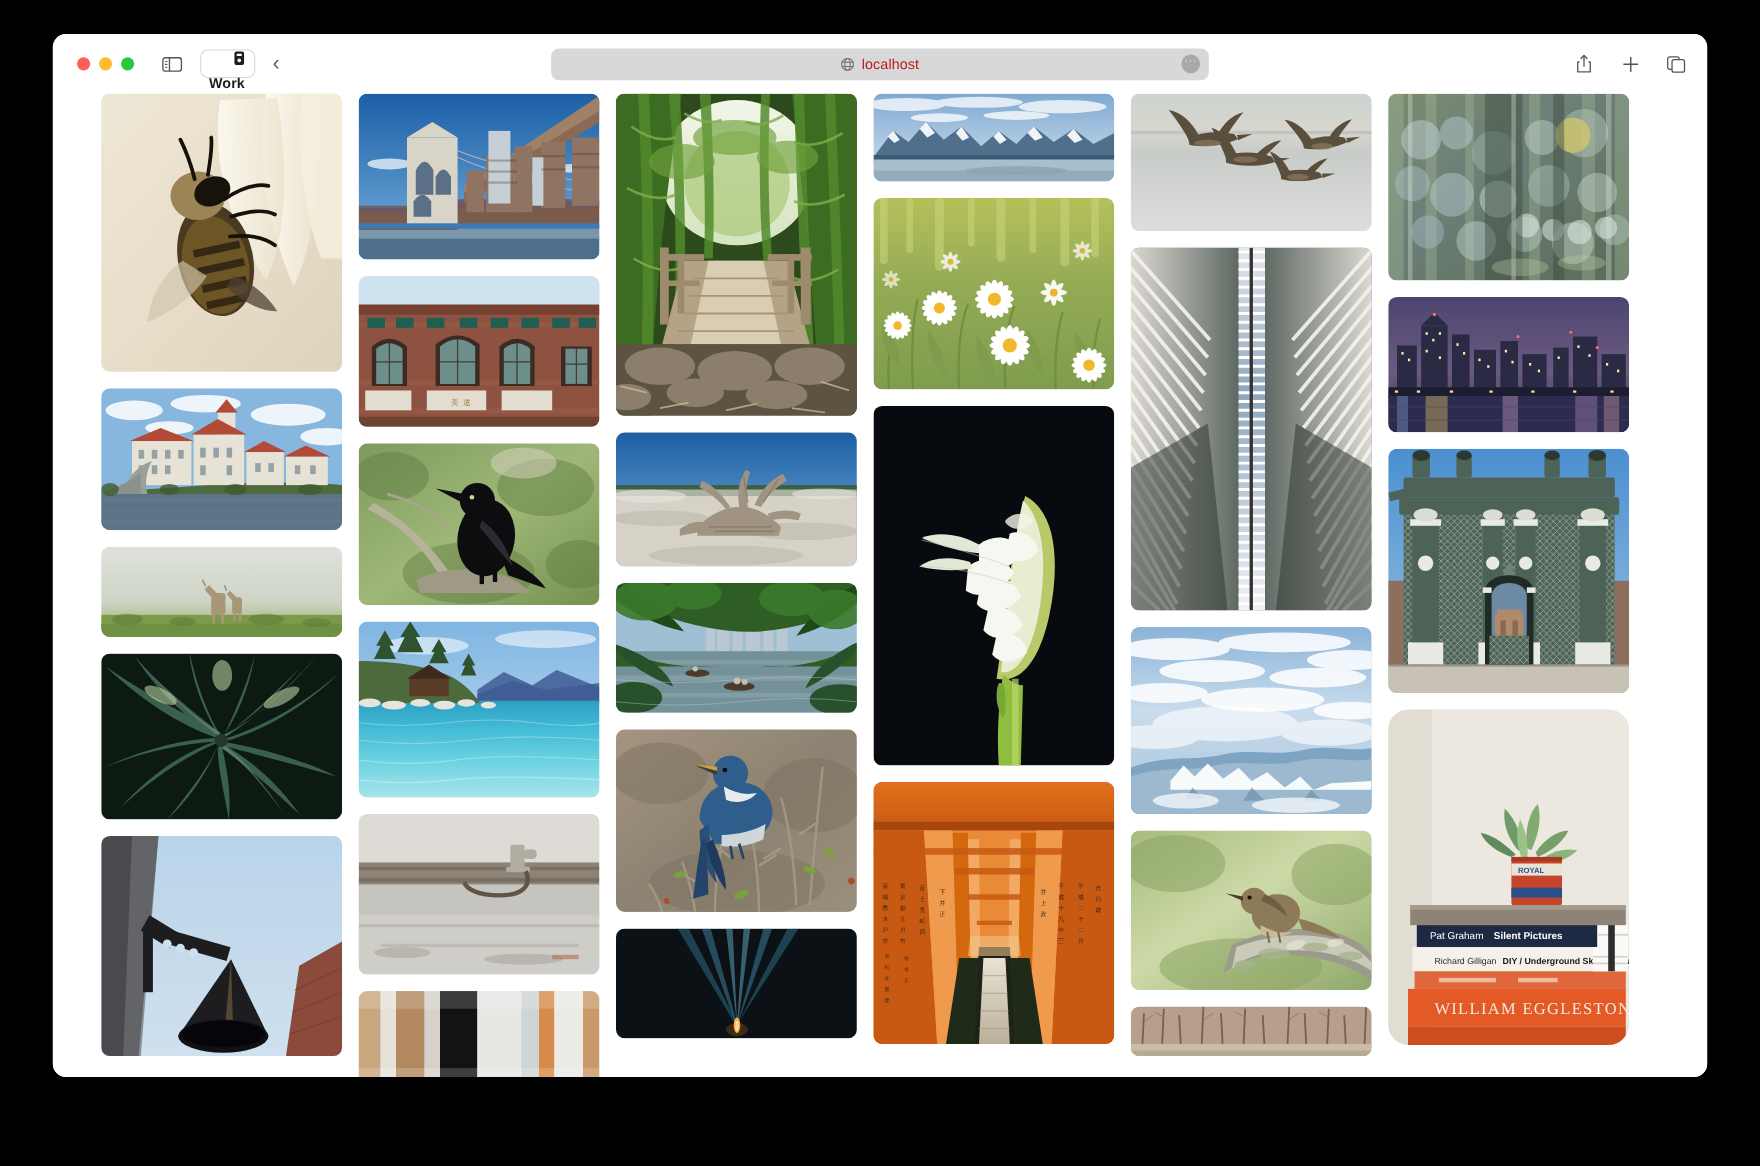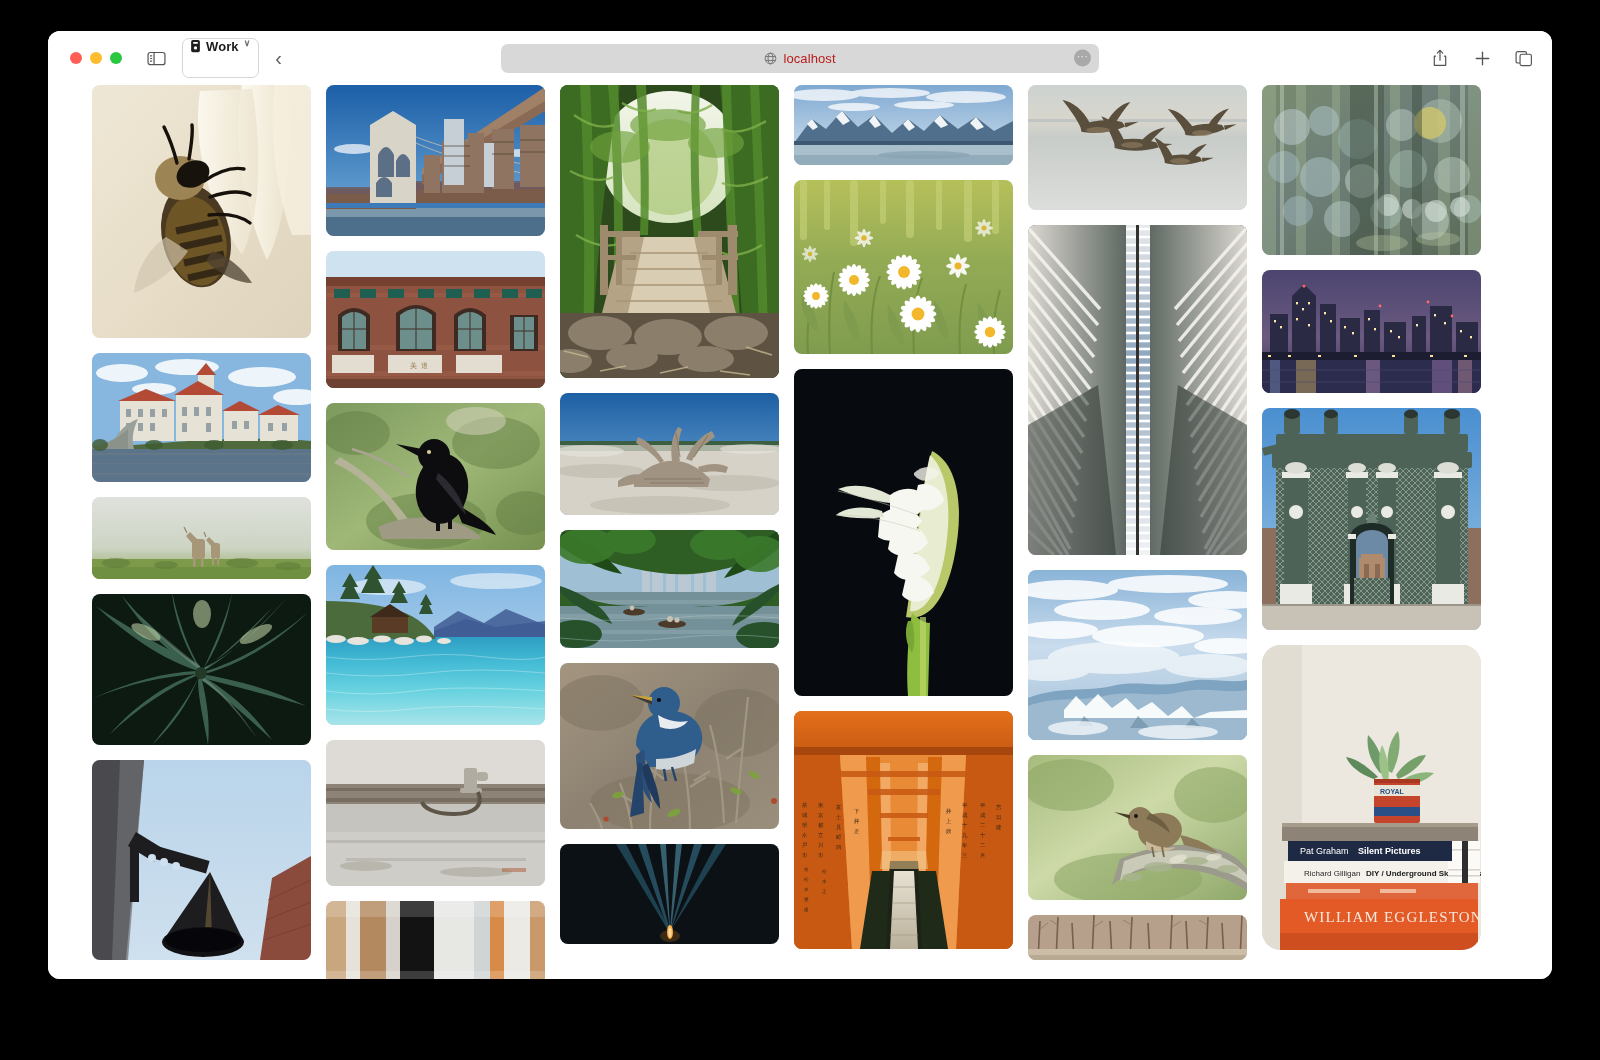--- a/index.html
+++ b/index.html
@@ -50,31 +50,32 @@
   .icon-btn {
     width: 24px; height: 22px;
     display: flex; align-items: center; justify-content: center;
     color: #545454;
     cursor: default;
   }
   .icon-btn svg { display:block; }
 
   .profile-chip {
     display: flex;
-    align-items: flex-start;
+    align-items: flex-end;
     gap: 5px;
-    height: 40px;
+    height: 26px;
     padding: 0 8px 0 7px;
     border: 1px solid #d6d6d6;
     border-radius: 7px;
     background: #fff;
     font-size: 13px;
     font-weight: 700;
     color: #1d1d1f;
     box-sizing: border-box;
+    flex-direction: column;
   }
   .profile-chip .chip-label { letter-spacing: .1px; }
   .chev { font-size: 9px; color: #6b6b6b; line-height: 1; }
 
   .back-btn {
     color: #5c5c5c;
     font-size: 20px;
     line-height: 1;
     padding: 0 2px;
     font-weight: 300;

